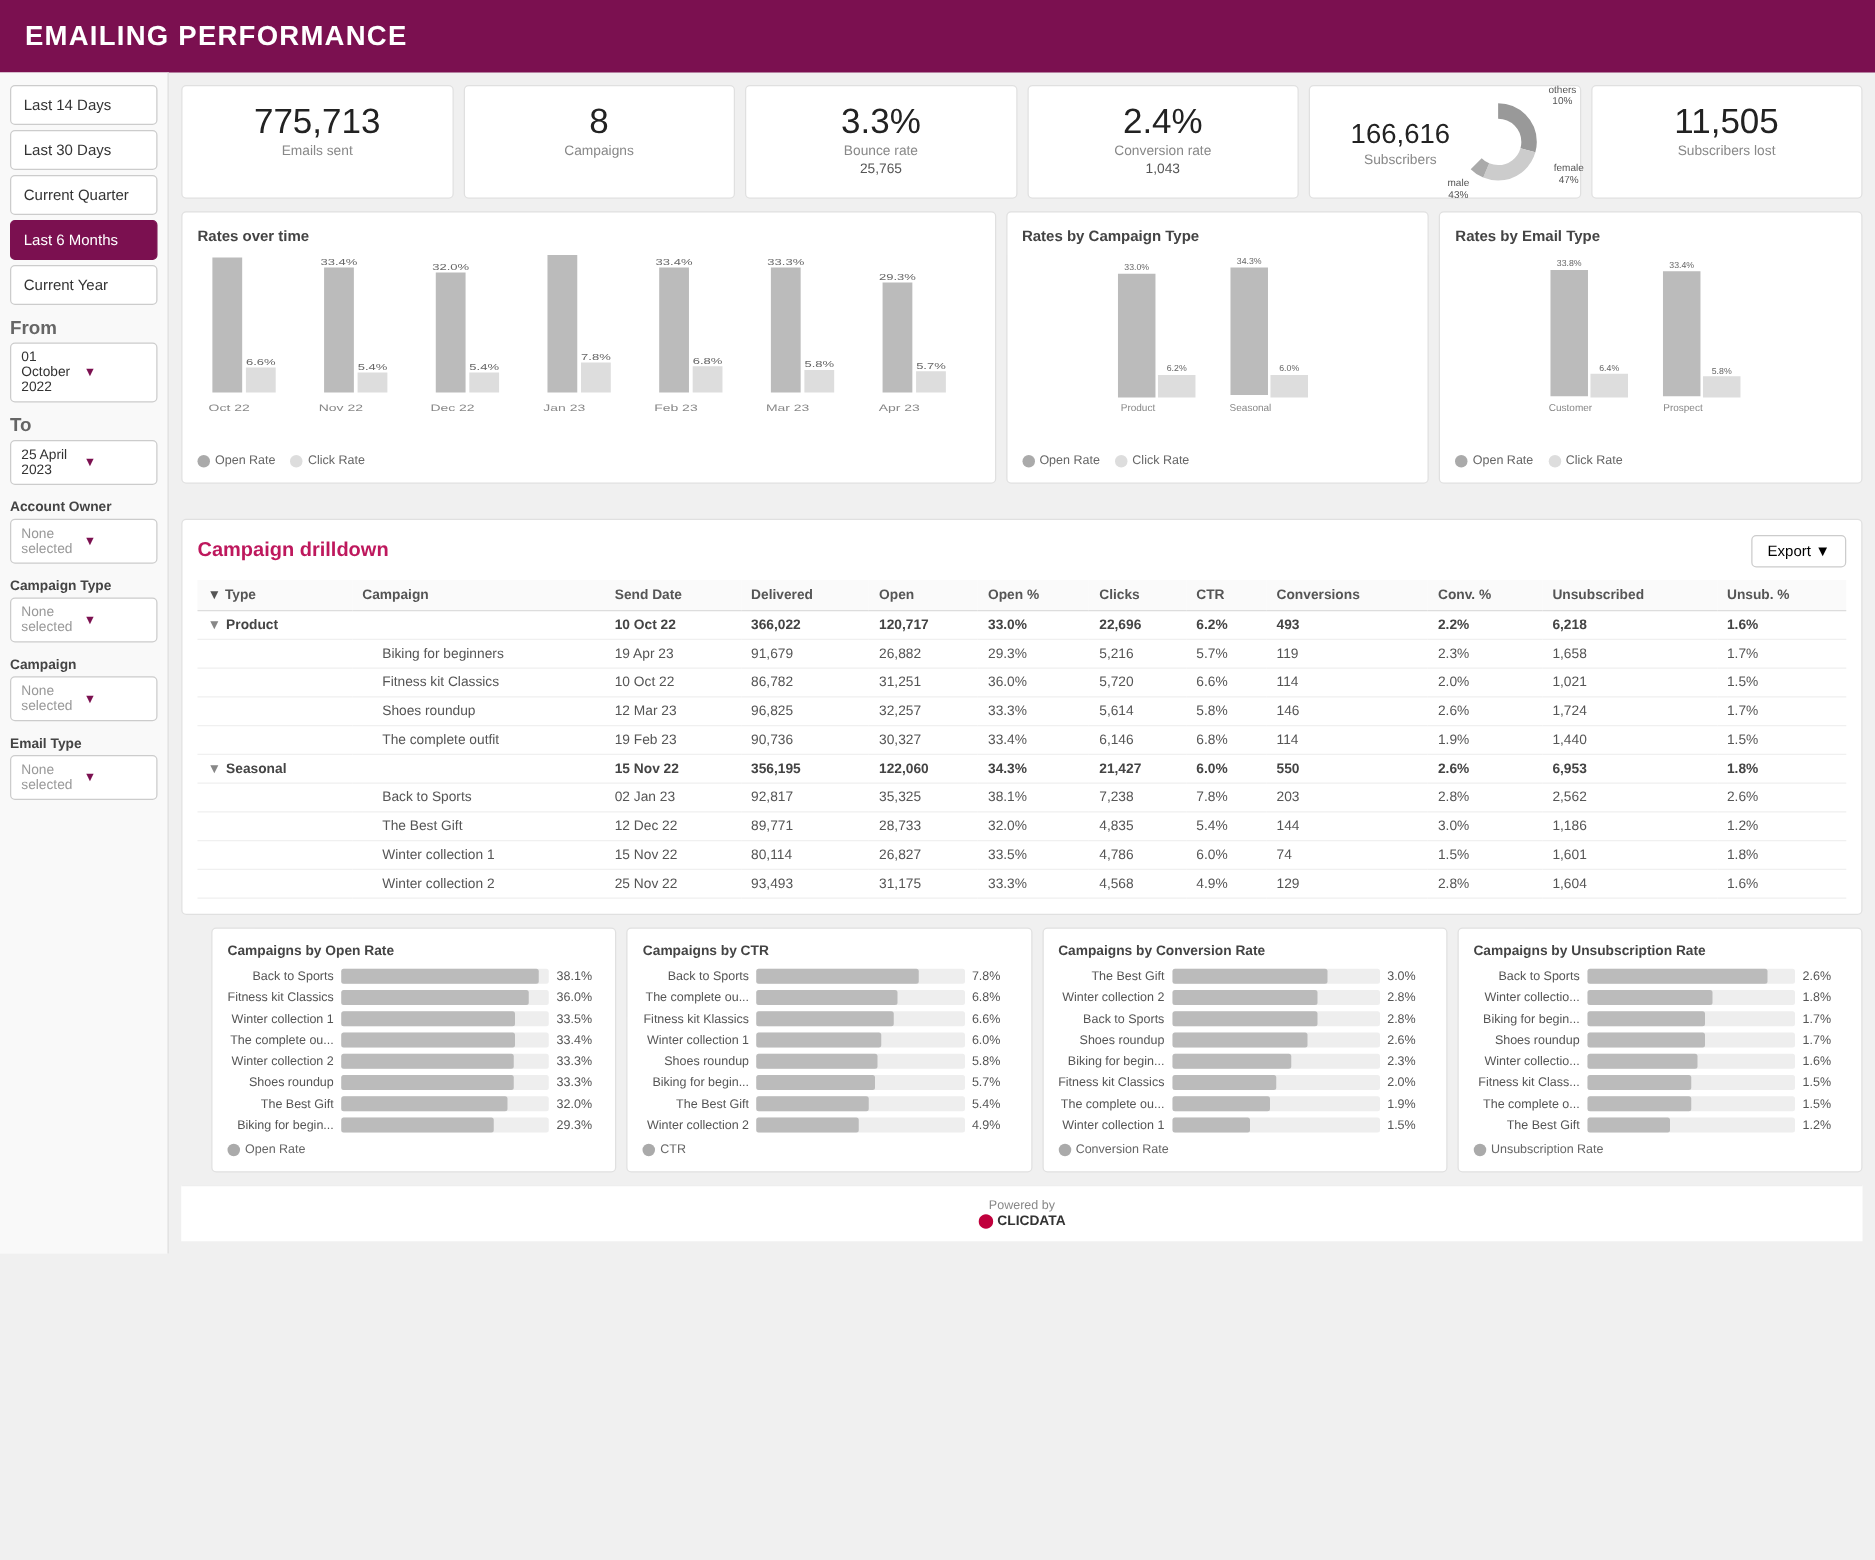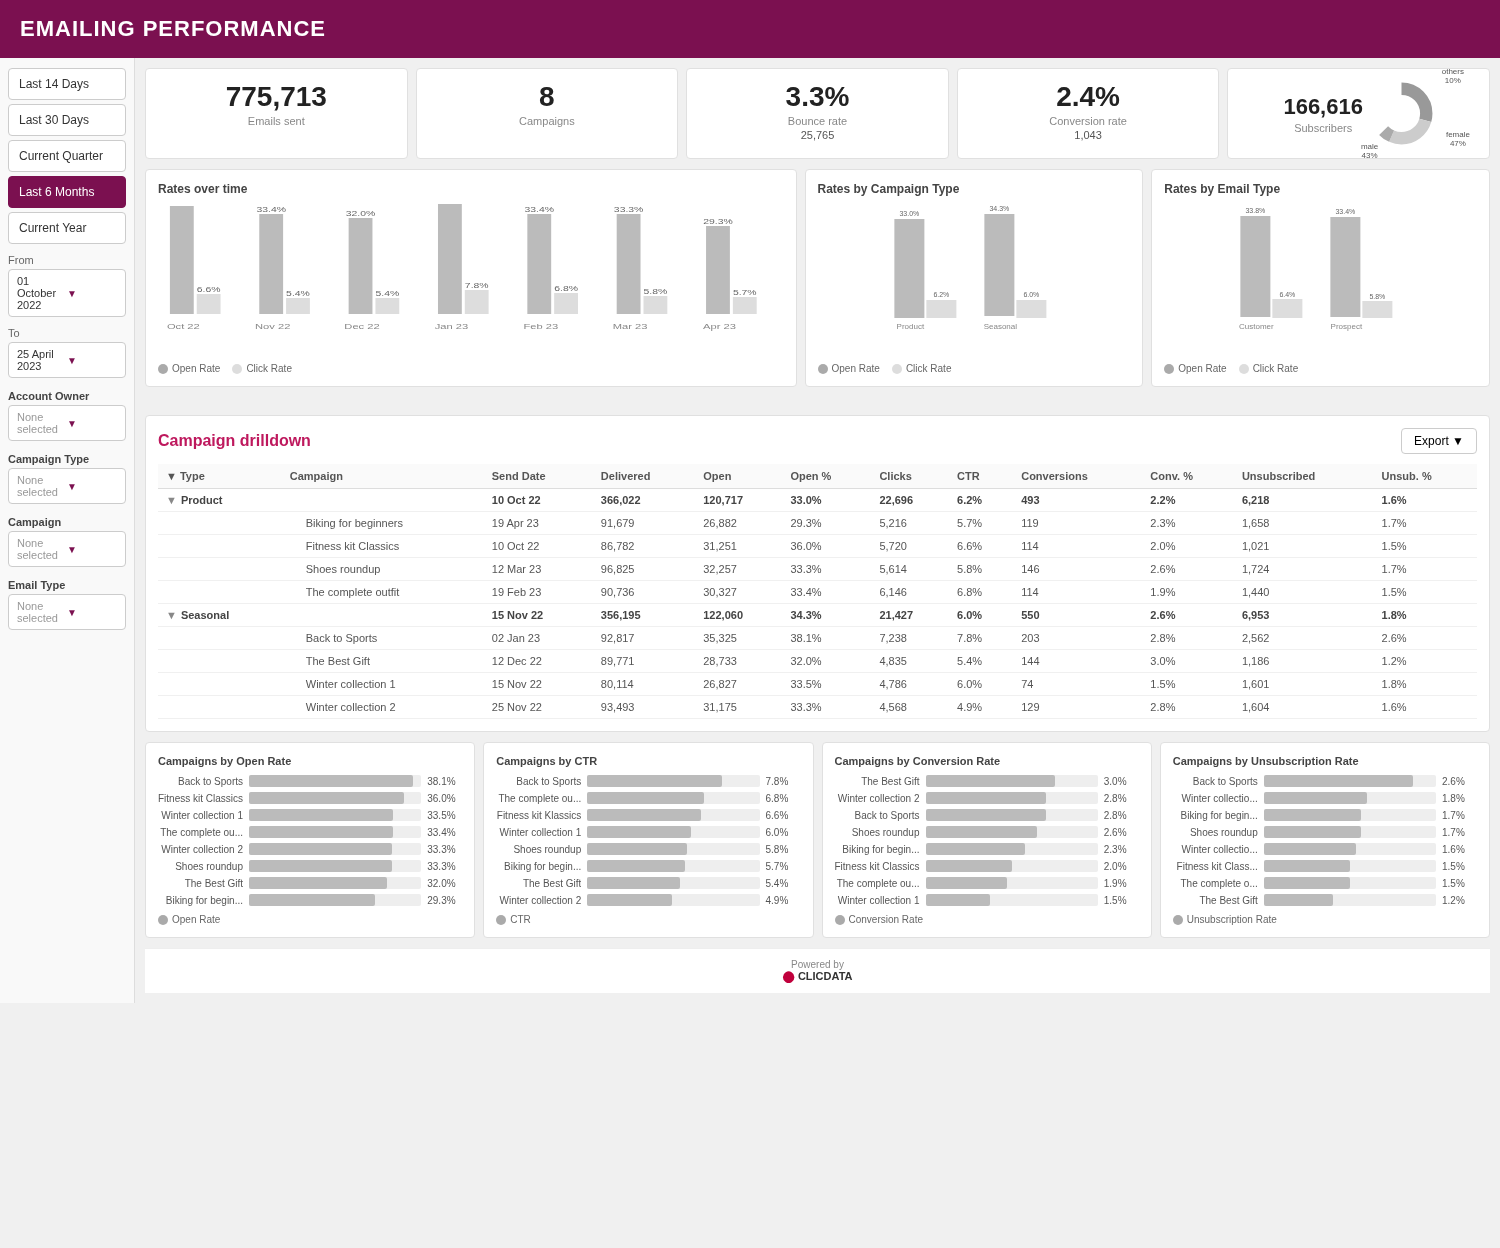--- a/index.html
+++ b/index.html
@@ -7,36 +7,36 @@
 
     .header { background: #7b1050; color: white; padding: 16px 20px; }
     .header h1 { font-size: 22px; font-weight: bold; letter-spacing: 1px; }
 
     .main-layout { display: flex; }
 
     
     .sidebar { width: 135px; min-width: 135px; background: #f9f9f9; border-right: 1px solid #ddd; padding: 10px 8px; }
     .sidebar-btn { display: block; width: 100%; text-align: left; padding: 8px 10px; margin-bottom: 4px; border: 1px solid #ccc; border-radius: 4px; background: white; cursor: pointer; font-size: 12px; color: #333; }
     .sidebar-btn.active { background: #7b1050; color: white; border-color: #7b1050; }
-    .sidebar-label { font-size: 11px; color: #666; margin-top: 10px; margin-bottom: 3px; }
+    .sidebar-label { font-size: 15px; color: #666; margin-top: 10px; margin-bottom: 3px; font-weight: bold; }
     .sidebar-date { display: flex; align-items: center; border: 1px solid #ccc; border-radius: 4px; background: white; padding: 5px 8px; margin-bottom: 6px; font-size: 11px; cursor: pointer; }
     .sidebar-date span { flex: 1; }
     .sidebar-date .arrow { color: #7b1050; font-size: 10px; }
     .sidebar-select { display: flex; align-items: center; border: 1px solid #ccc; border-radius: 4px; background: white; padding: 5px 8px; margin-bottom: 4px; font-size: 11px; cursor: pointer; color: #999; }
     .sidebar-select span { flex: 1; }
     .sidebar-select .arrow { color: #7b1050; font-size: 10px; }
     .filter-section-label { font-size: 11px; color: #444; font-weight: bold; margin-top: 12px; margin-bottom: 3px; }
 
     
     .content { flex: 1; padding: 10px; overflow: auto; }
 
     
     .kpi-row { display: flex; gap: 8px; margin-bottom: 10px; }
     .kpi-card { background: white; border-radius: 4px; padding: 12px 16px; flex: 1; text-align: center; border: 1px solid #e0e0e0; }
-    .kpi-value { font-size: 28px; font-weight: bold; color: #222; }
+    .kpi-value { font-size: 28px; font-weight: normal; color: #222; }
     .kpi-label { font-size: 11px; color: #888; margin-top: 2px; }
     .kpi-sub { font-size: 11px; color: #555; margin-top: 2px; }
     .kpi-donut { display: flex; align-items: center; justify-content: center; gap: 6px; }
 
     
     .charts-row { display: flex; gap: 8px; margin-bottom: 28px; }
     .chart-card { background: white; border-radius: 4px; border: 1px solid #e0e0e0; padding: 12px; flex: 1; }
     .chart-title { font-size: 12px; font-weight: bold; color: #444; margin-bottom: 8px; }
 
     .chart-legend { display: flex; gap: 12px; margin-top: 6px; }
@@ -52,21 +52,21 @@
     .export-btn { border: 1px solid #ccc; background: white; padding: 5px 12px; border-radius: 4px; cursor: pointer; font-size: 12px; }
     
     table { width: 100%; border-collapse: collapse; font-size: 11px; }
     th { text-align: left; padding: 6px 8px; border-bottom: 1px solid #ddd; color: #555; font-weight: bold; background: #fafafa; margin-top: 32px; }
     td { padding: 5px 8px; border-bottom: 1px solid #f0f0f0; color: #333; }
     .type-row td { font-weight: bold; color: #444; }
     .campaign-row td { color: #555; }
     .expand-icon { color: #888; cursor: pointer; margin-right: 4px; }
 
     
-    .bottom-charts { display: flex; gap: 8px; }
+    .bottom-charts { display: flex; gap: 8px; margin-left: 24px; }
     .bottom-chart { background: white; border-radius: 4px; border: 1px solid #e0e0e0; padding: 12px; flex: 1; }
     .bottom-title { font-size: 11px; font-weight: bold; color: #444; margin-bottom: 8px; }
 
     .hbar-row { display: flex; align-items: center; gap: 6px; margin-bottom: 5px; }
     .hbar-label { width: 85px; text-align: right; font-size: 10px; color: #555; white-space: nowrap; overflow: hidden; text-overflow: ellipsis; }
     .hbar-track { flex: 1; background: #eee; height: 12px; border-radius: 2px; position: relative; }
     .hbar-fill { height: 100%; background: #bbb; border-radius: 2px; }
     .hbar-val { font-size: 10px; color: #555; width: 35px; }
 
     .footer { text-align: center; padding: 10px; color: #888; font-size: 10px; background: white; border-top: 1px solid #eee; }
@@ -159,20 +159,24 @@
 
               <circle cx="21" cy="21" r="16" fill="none" stroke="#ccc" stroke-width="8" stroke-dasharray="27.0 94.5" stroke-dashoffset="-29.5" transform="rotate(-90 21 21)"></circle>
 
               <circle cx="21" cy="21" r="16" fill="none" stroke="#aaa" stroke-width="8" stroke-dasharray="6.28 94.5" stroke-dashoffset="-56.5" transform="rotate(-90 21 21)"></circle>
             </svg>
             <div style="position:absolute;top:-14px;right:-30px;font-size:8px;color:#555;white-space:nowrap;">others<br>10%</div>
             <div style="position:absolute;bottom:-2px;right:-36px;font-size:8px;color:#555;white-space:nowrap;">female<br>47%</div>
             <div style="position:absolute;bottom:-14px;left:-8px;font-size:8px;color:#555;white-space:nowrap;">male<br>43%</div>
           </div>
         </div>
+      </div>
+      <div class="kpi-card">
+        <div class="kpi-value">11,505</div>
+        <div class="kpi-label">Subscribers lost</div>
       </div>
     </div>
 
     <div class="charts-row">
 
       <div class="chart-card" style="flex:2;">
         <div class="chart-title">Rates over time</div>
         <svg width="100%" height="150" viewBox="0 0 420 150" preserveAspectRatio="none">
 
           <rect x="8" y="2" width="16" height="108" fill="#bbb"></rect>

